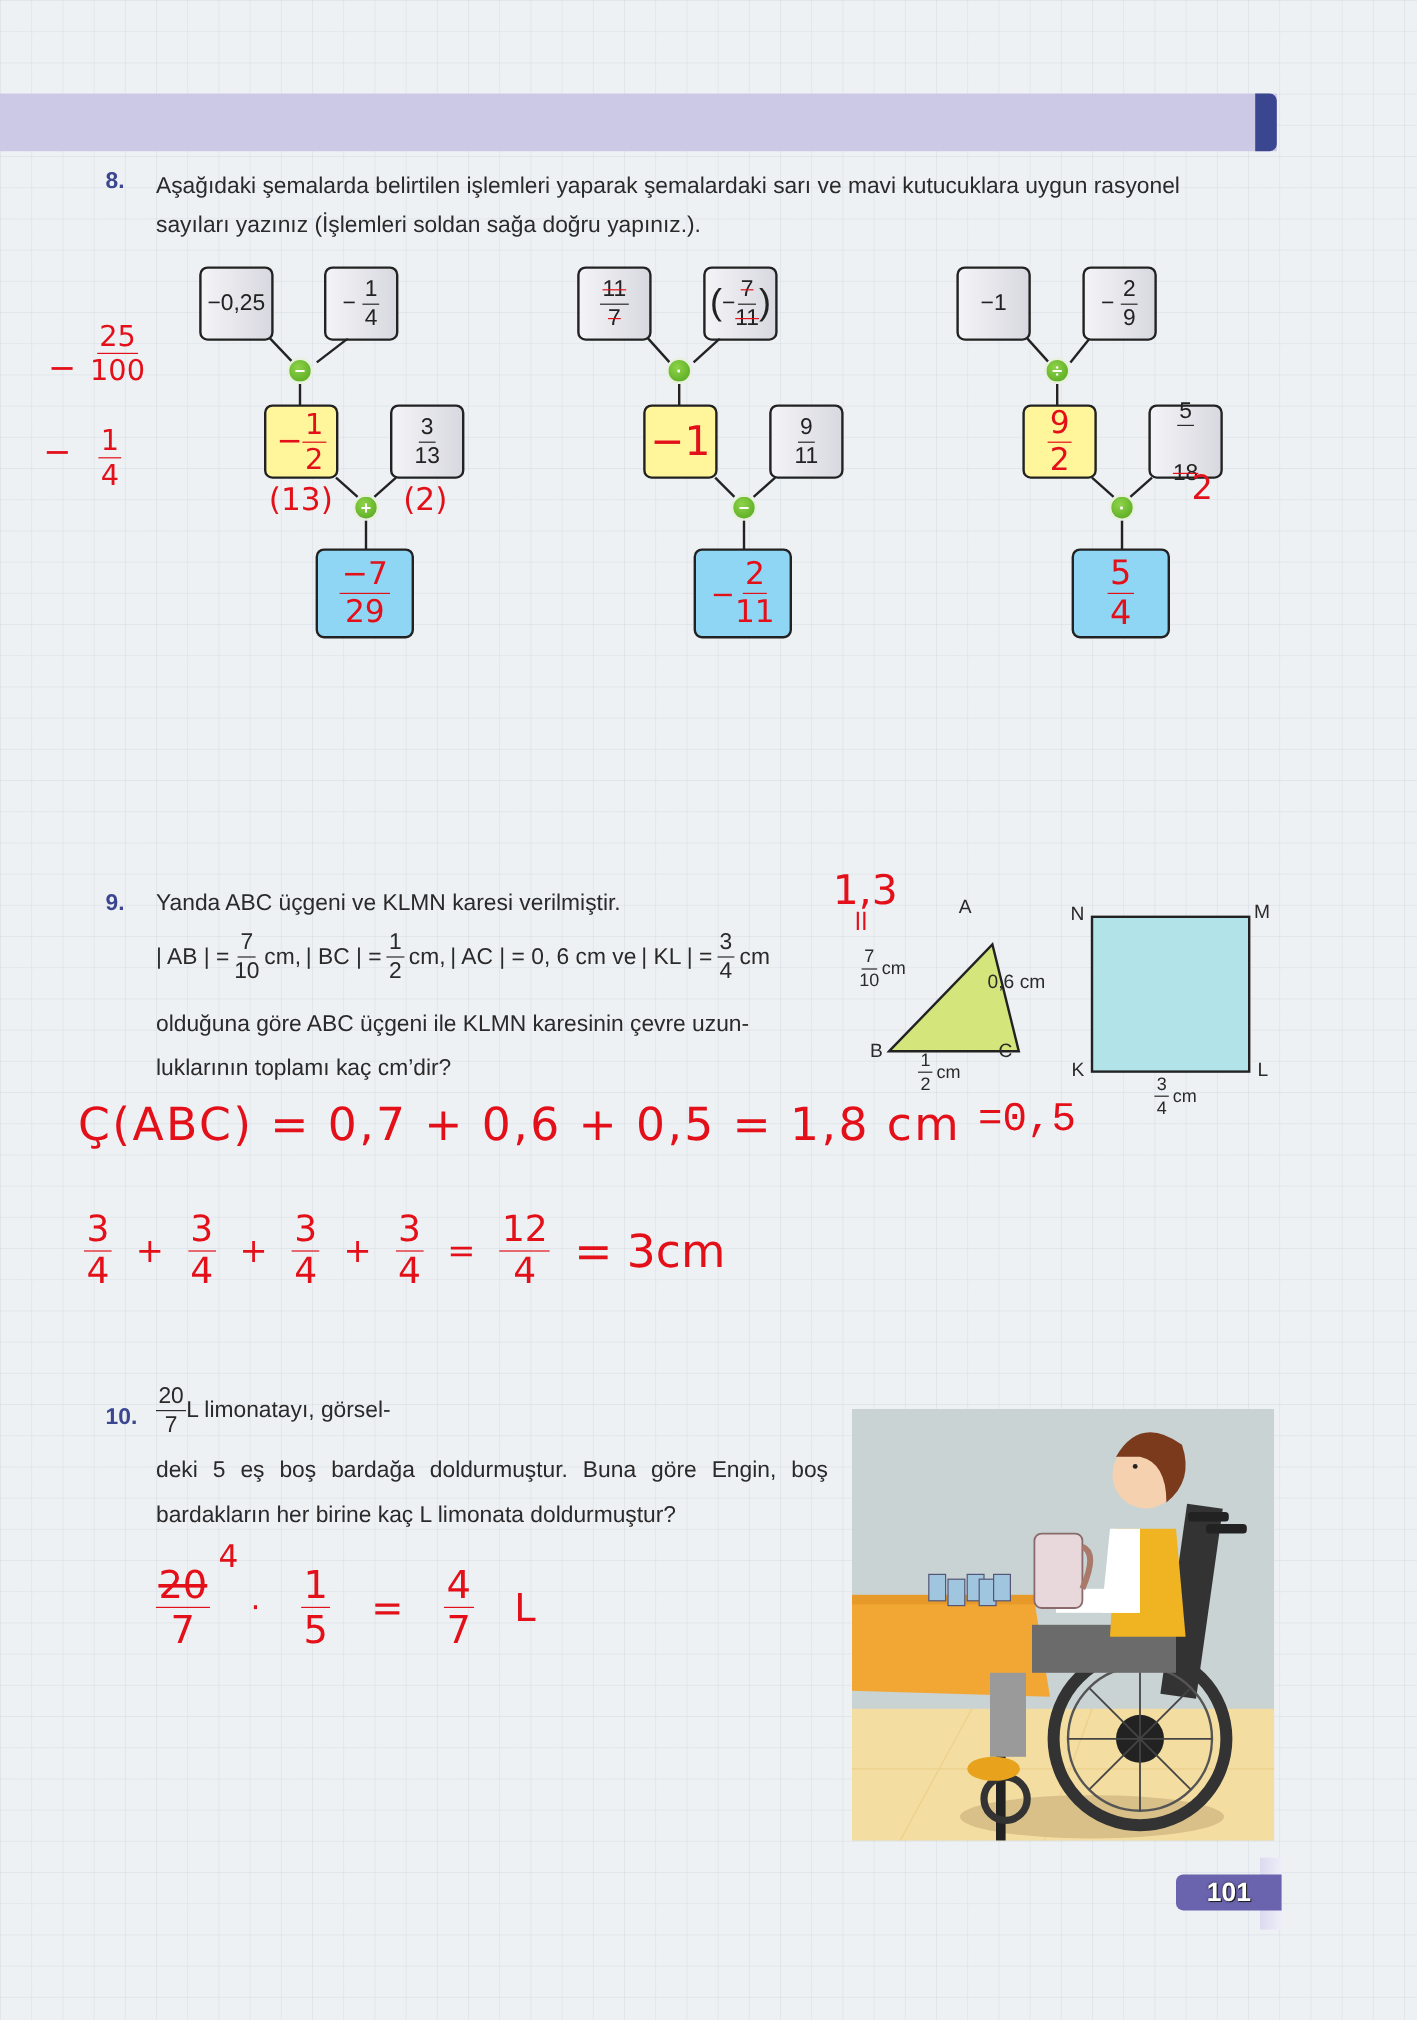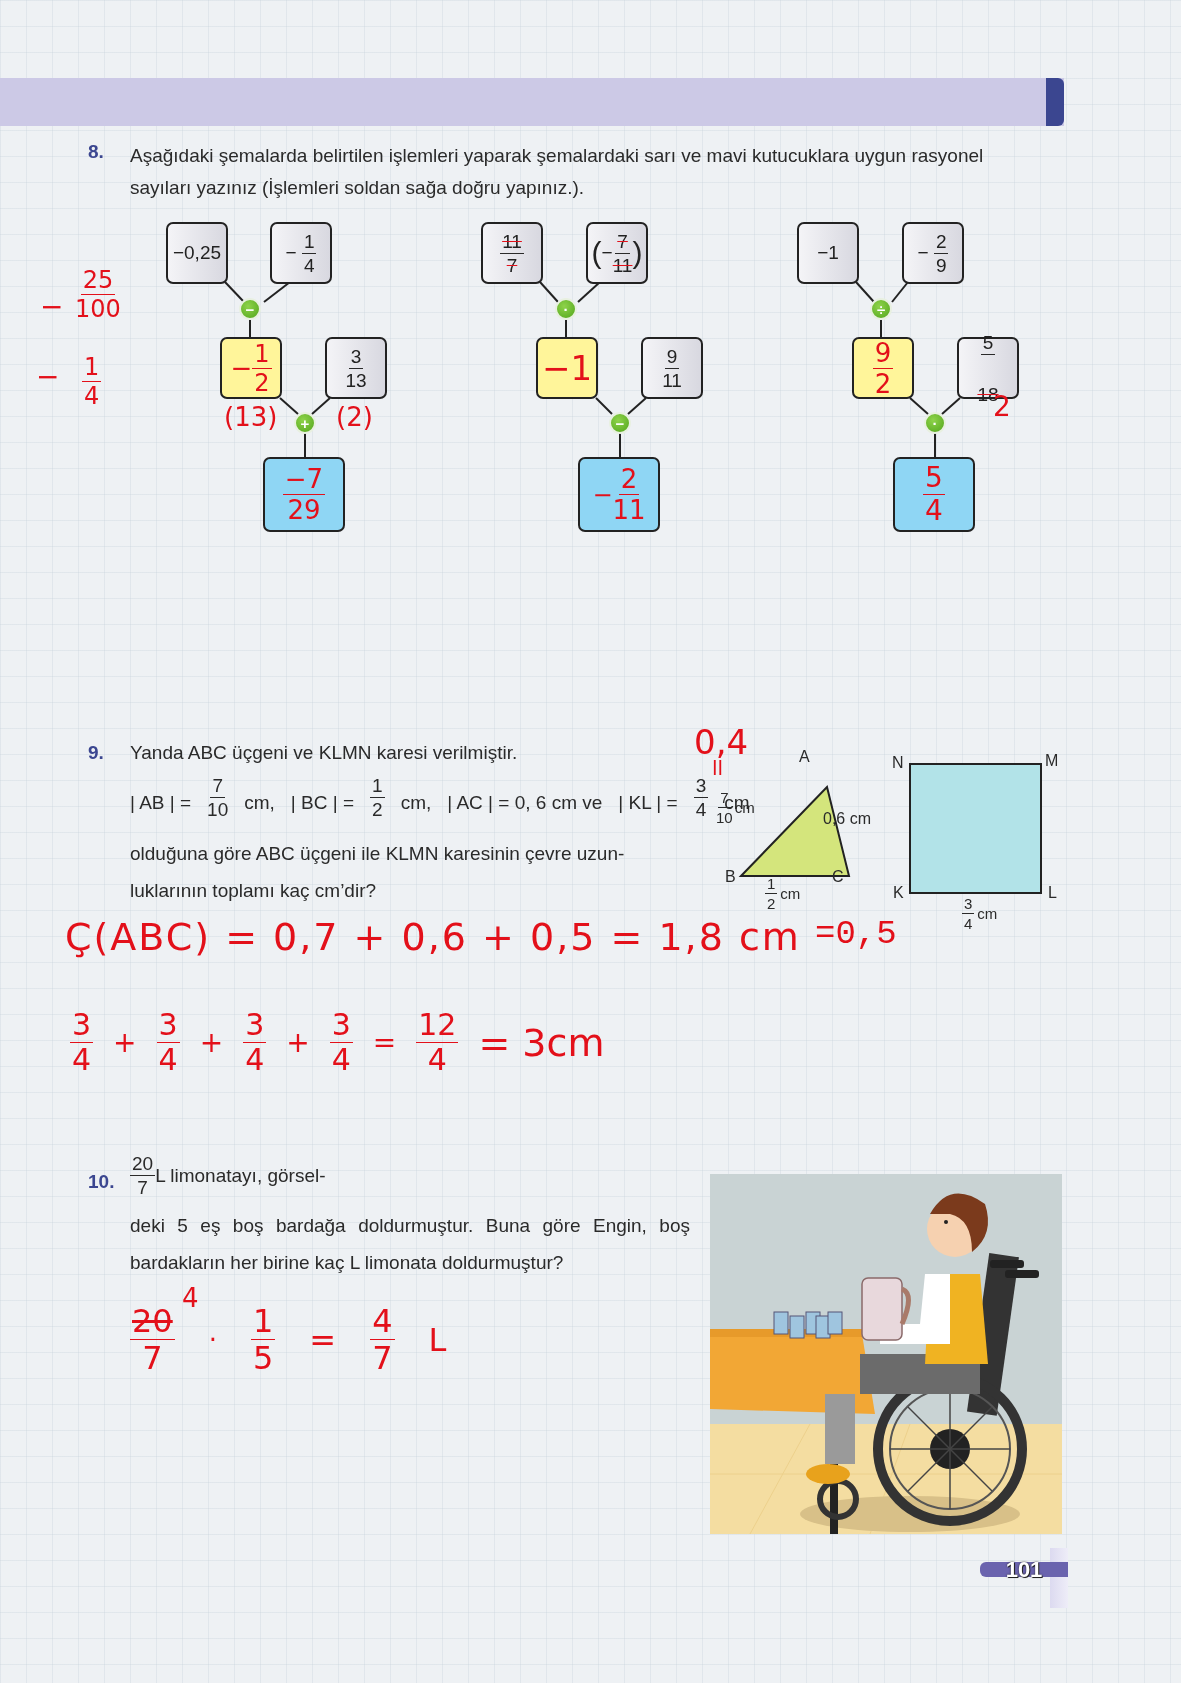--- a/index.html
+++ b/index.html
@@ -40,21 +40,21 @@
   .box.blue { background: #8fd6f4; width: 82px; height: 75px; }
   .op {
     position: absolute; width: 22px; height: 22px; border-radius: 50%;
     background: radial-gradient(circle at 40% 35%, #8ed34a, #52a51c);
     border: 2px solid #e8f0e0; color: #fff; font-weight: bold; font-size: 15px;
     display: flex; align-items: center; justify-content: center; line-height: 1;
   }
   svg.lines { position: absolute; left: 0; top: 0; }
   .hw { position: absolute; color: #e3101a; font-family: "DejaVu Sans", sans-serif; }
   .page-num {
-    left: 980px; top: 1562px; width: 88px; height: 15px;
+    left: 980px; top: 1562px; width: 88px; height: 30px;
     background: #6a63ae; border-radius: 6px 0 0 6px;
     color: #fff; font-weight: bold; font-size: 22px;
     display: flex; align-items: center; justify-content: center;
     text-shadow: 0 0 2px #222, 1px 1px 0 #222;
   }
   .page-num-tail {
     left: 1050px; top: 1548px; width: 18px; height: 60px;
     background: linear-gradient(to right, #dcdaf0, #eeedf8);
   }
   .illustration { left: 710px; top: 1174px; width: 352px; height: 360px; overflow: hidden; }
@@ -206,21 +206,21 @@
       <span class="n" style="border-color:#e3101a;">5</span>
       <span class="d">4</span>
     </span>
 </div>
 
 <div class="abs" style="left:88px; top:742px;">
   <span class="qnum">9.</span>
 </div>
 <div class="abs qtext" style="left:130px; top:737px;">Yanda ABC üçgeni ve KLMN karesi verilmiştir.</div>
 
-<div class="abs qtext" style="left:130px; top:776px; display:flex; align-items:flex-end; gap:16px;">
+<div class="abs qtext" style="left:130px; top:776px; display:flex; align-items:center; gap:4px;">
   <span>| AB | =</span>
   <span class="frac">
       <span class="n">7</span>
       <span class="d">10</span>
     </span>
   <span>cm,</span>
   <span>| BC | =</span>
   <span class="frac">
       <span class="n">1</span>
       <span class="d">2</span>
@@ -265,21 +265,21 @@
 <div class="abs" style="left:893px; top:884px; font-size:16px;">K</div>
 <div class="abs" style="left:1048px; top:884px; font-size:16px;">L</div>
 <div class="abs" style="left:962px; top:896px; font-size:15px; display:flex; align-items:center; gap:3px;">
   <span class="frac">
       <span class="n">3</span>
       <span class="d">4</span>
     </span>
   <span>cm</span>
 </div>
 
-<div class="hw" style="left:694px; top:722px; font-size:34px;">0,4</div>
+<div class="hw" style="left:694px; top:722px; font-size:34px;">1,3</div>
 <div class="hw" style="left:712px; top:756px; font-size:20px;">ll</div>
 <div class="hw" style="left:815px; top:915px; font-size:34px;font-family:Liberation Mono, monospace;">=0,5</div>
 <div class="hw" style="left:65px; top:915px; font-size:38px; letter-spacing:2px;">Ç(ABC) = 0,7 + 0,6 + 0,5 = 1,8 cm</div>
 
 <div class="abs" style="left:70px; top:1010px; display:flex; align-items:center; gap:20px;">
   <span class="frac hw" style="position:static; font-size:30px;">
       <span class="n" style="border-color:#e3101a;">3</span>
       <span class="d">4</span>
     </span>
   <span class="hw" style="position:static; font-size:28px;">+</span>

